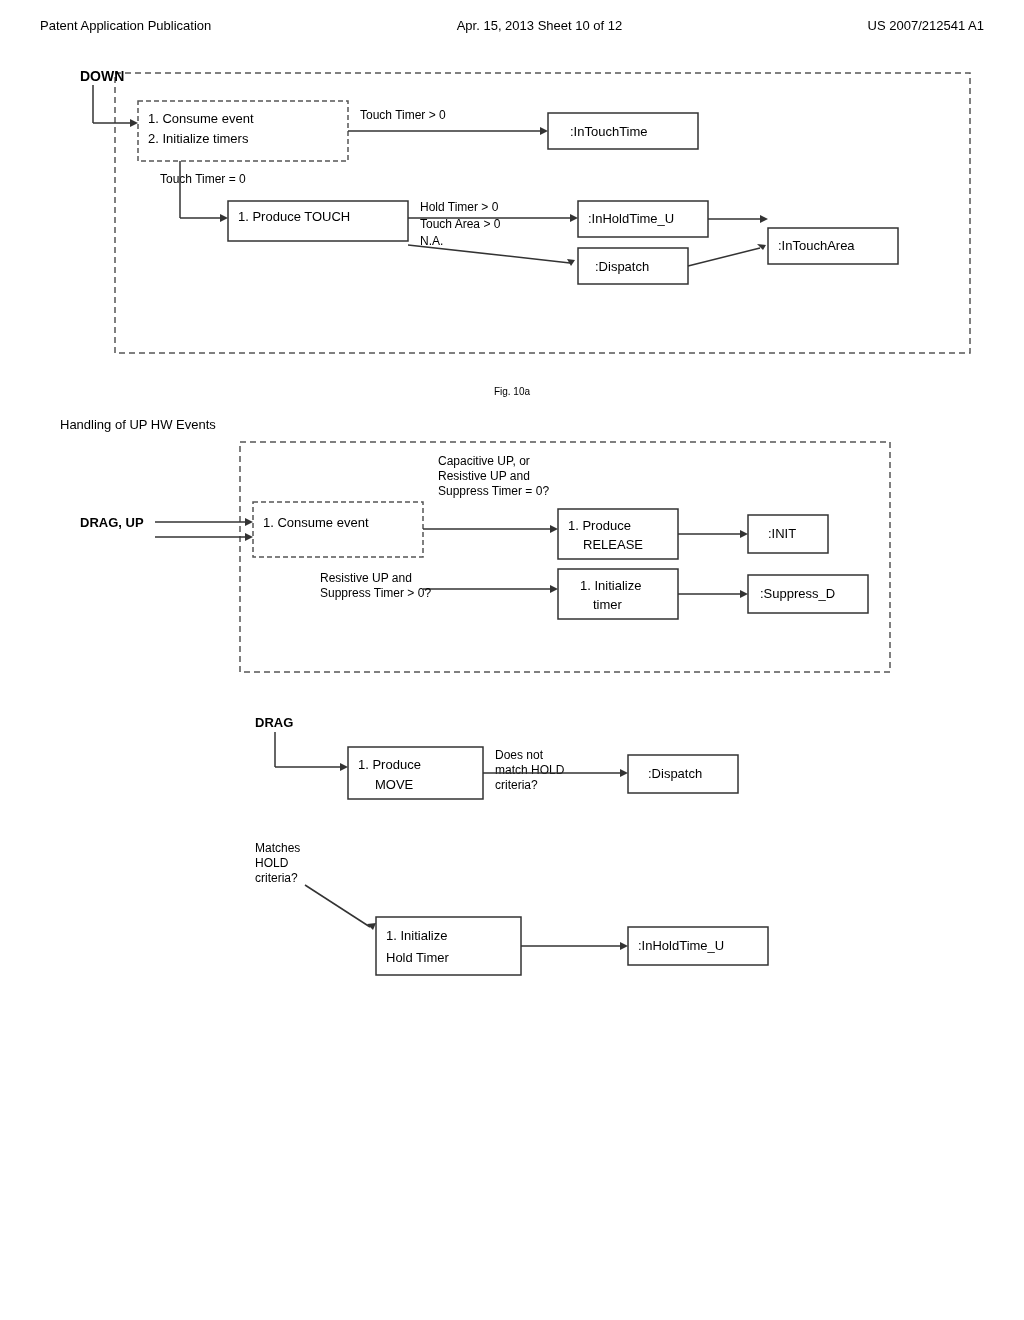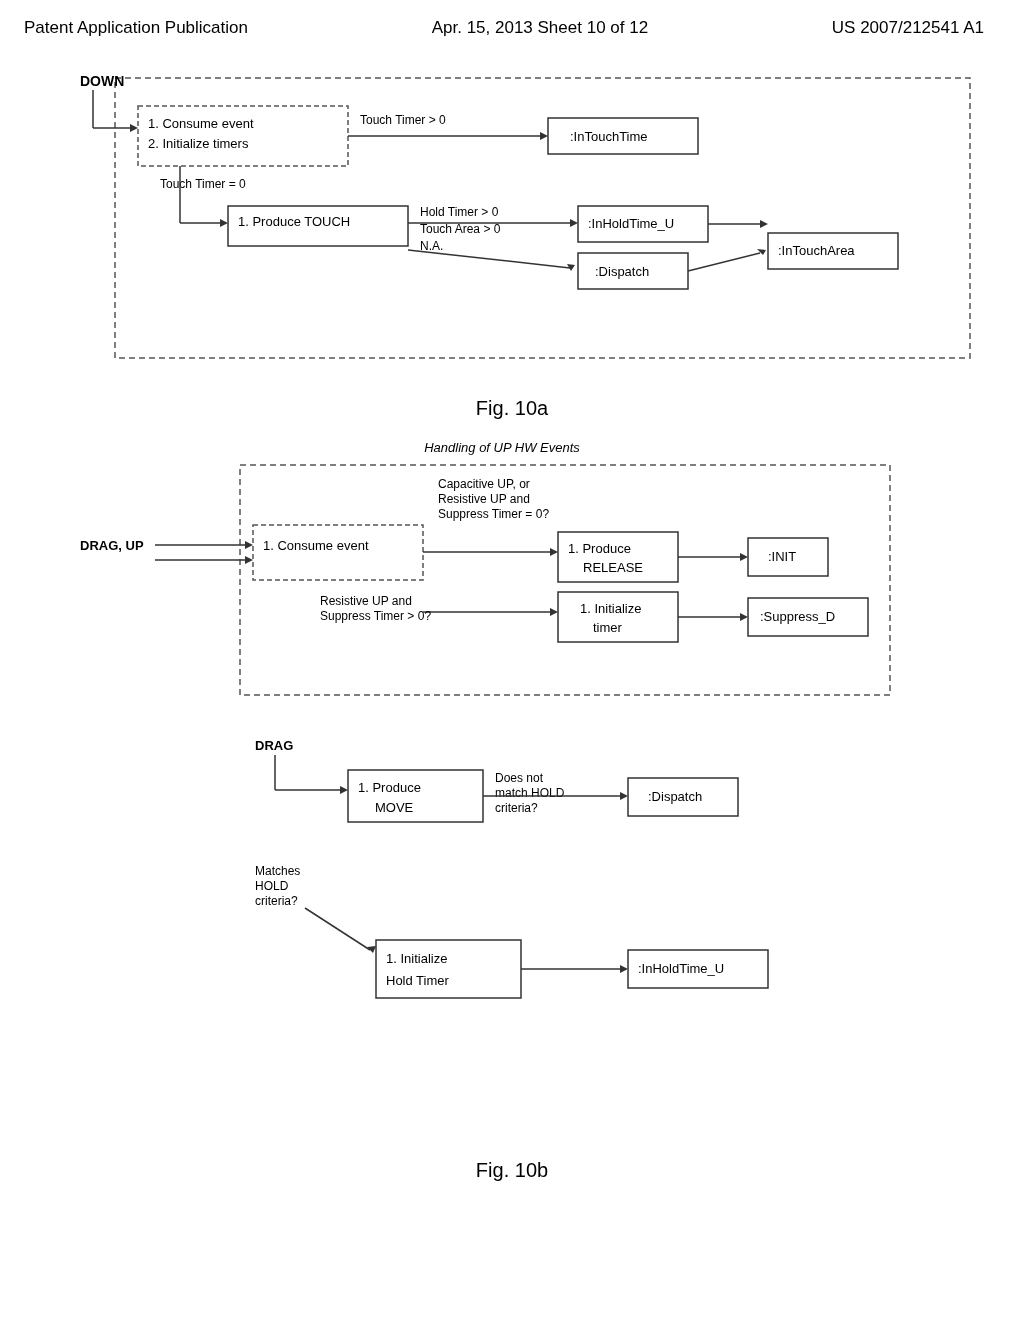--- a/index.html
+++ b/index.html
@@ -9,33 +9,33 @@
       font-size: 13px;
       width: 1024px;
       min-height: 1320px;
       position: relative;
       color: #000;
     }
 
     .page-header {
       display: flex;
       justify-content: space-between;
-      padding: 18px 40px 10px 24px;
-      font-size: 17px;
+      padding: 18px 40px 10px 40px;
+      font-size: 13px;
       border-bottom: none;
     }
 
     .diagram-container {
       padding: 20px 60px;
     }
 
     .fig-caption {
       text-align: center;
-      font-size: 20px;
-      margin-top: 16px;
+      font-size: 10px;
+      margin-top: 10px;
       margin-bottom: 20px;
     }
 
     svg text {
       font-family: Arial, sans-serif;
     }
   </style>
 </head>
 <body>
 
@@ -104,21 +104,21 @@
     <rect x="708" y="165" width="130" height="36" fill="none" stroke="#333" stroke-width="1.5"></rect>
     <text x="718" y="187" font-size="13">:InTouchArea</text>
   </svg>
 
   
   <div class="fig-caption">
     <span>Fig. 10a</span>
   </div>
 
   
-  <div style="text-align:center; margin-right:20px; margin-bottom:5px; font-size:13px;font-style:italic;">
+  <div style="text-align:left; margin-right:20px; margin-bottom:5px; font-size:13px;">
     <span>Handling of UP HW Events</span>
   </div>
 
   
   <svg width="920" height="680" viewBox="0 0 920 680">
 
     <rect x="180" y="5" width="650" height="230" fill="none" stroke="#555" stroke-width="1.5" stroke-dasharray="6,4"></rect>
 
     <text x="20" y="90" font-size="13" font-weight="bold">DRAG, UP</text>
 
@@ -197,16 +197,13 @@
 
     <line x1="461" y1="509" x2="560" y2="509" stroke="#333" stroke-width="1.5"></line>
     <polygon points="560,505 560,513 568,509" fill="#333"></polygon>
 
     <rect x="568" y="490" width="140" height="38" fill="none" stroke="#333" stroke-width="1.5"></rect>
     <text x="578" y="513" font-size="13">:InHoldTime_U</text>
 
   </svg>
 
   
-  <div class="fig-caption">
-    <span>Fig. 10b</span>
-  </div>
 </div>
 
 </body></html>

